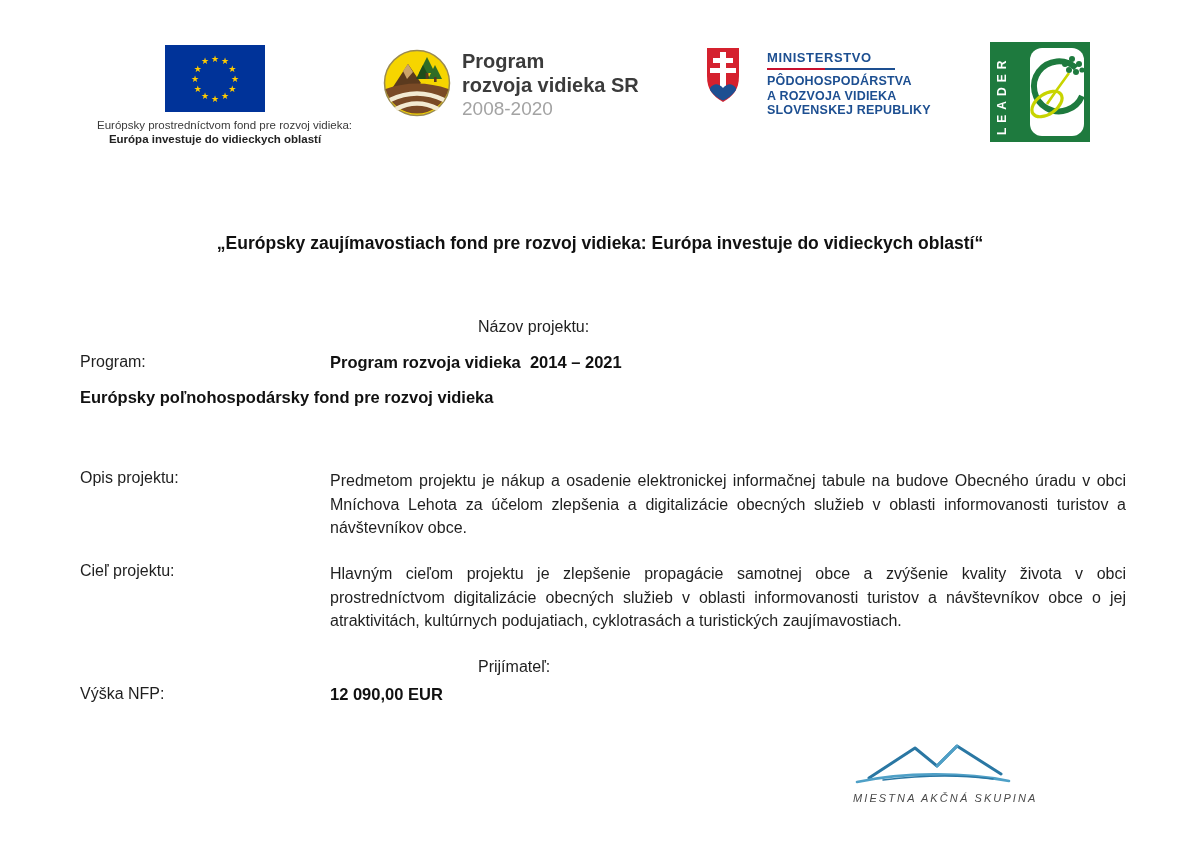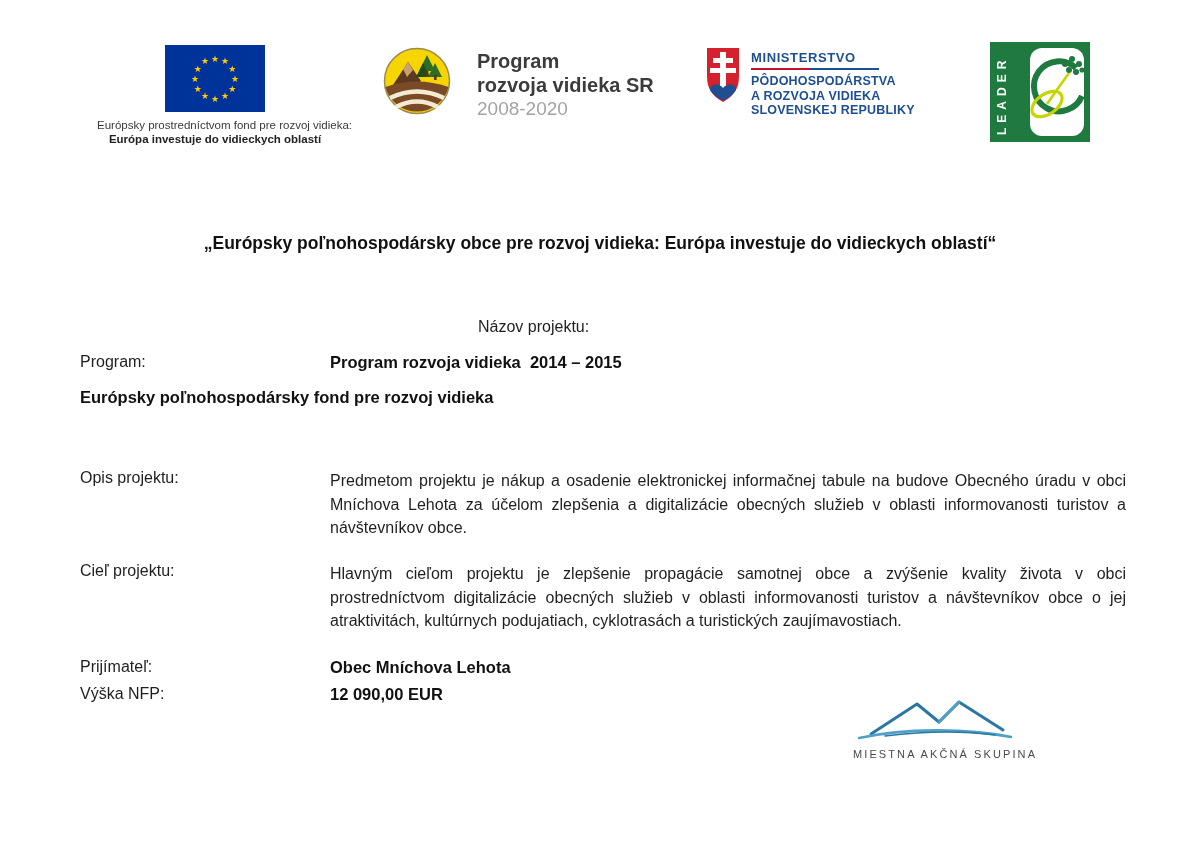--- a/index.html
+++ b/index.html
@@ -4,48 +4,48 @@
 <style>
   html,body{margin:0;padding:0;background:#ffffff;}
   body{width:1200px;height:848px;position:relative;font-family:"Liberation Sans",sans-serif;color:#1f1f1f;overflow:hidden;}
 
   
   .eu-block{position:absolute;left:97px;top:45px;width:236px;text-align:center;}
   .eu-flag-wrap{display:inline-block;}
   .eu-caption1{font-size:11.5px;color:#3a3a3a;margin-top:3px;white-space:nowrap;}
   .eu-caption2{font-size:11.5px;font-weight:700;color:#222;margin-top:2px;white-space:nowrap;}
 
-  .prv-block{position:absolute;left:383px;top:44px;display:flex;align-items:center;gap:26px;}
+  .prv-block{position:absolute;left:383px;top:44px;display:flex;align-items:flex-end;gap:11px;}
   .prv-text{padding-top:5px;line-height:24px;}
   .prv-line{font-size:20px;font-weight:700;color:#3b3b3b;}
   .prv-years{font-size:19px;font-weight:400;color:#a3a3a3;}
 
   .min-block{position:absolute;left:705px;top:46px;display:flex;align-items:flex-start;gap:10px;}
-  .min-text{padding-top:4px;}
+  .min-text{padding-top:4px;margin-left:16px;}
   .min-line1{font-size:13px;font-weight:700;color:#1d4f91;letter-spacing:0.6px;}
   .min-divider{height:2px;width:128px;margin:3px 0 4px 0;display:flex;}
   .min-divider .seg-r{background:#c8102e;width:45%;height:100%;}
   .min-divider .seg-b{background:#1d4f91;width:55%;height:100%;}
   .min-line{font-size:12.5px;font-weight:700;color:#1d4f91;line-height:14.5px;letter-spacing:0.2px;}
 
   .leader-block{position:absolute;left:990px;top:42px;}
 
   
   .heading{position:absolute;left:0;top:233px;width:100%;text-align:center;font-size:17.5px;font-weight:700;color:#111;}
 
   
   .fields{position:absolute;left:80px;top:318px;width:1046px;}
   .row{position:absolute;left:0;display:flex;width:1046px;justify-content:center;}
   .lbl{width:250px;flex-shrink:0;font-size:16px;color:#1f1f1f;}
   .val{flex:1;}
   .v-bold{font-size:16.5px;font-weight:700;color:#111;white-space:pre-wrap;}
   .v-para{font-size:16px;color:#1f1f1f;text-align:justify;line-height:23.5px;}
 
   
-  .inovec-block{position:absolute;left:853px;top:696px;width:164px;text-align:center;}
+  .inovec-block{position:absolute;left:853px;top:740px;width:164px;text-align:left;font-style:italic;}
   .inovec-sub{font-size:11px;letter-spacing:2.1px;color:#4a4a4a;margin-top:2px;white-space:nowrap;}
   .inovec-title{font-size:35px;letter-spacing:2.5px;color:#2e3236;margin-top:-2px;font-weight:400;}
 </style>
 </head>
 <body>
 
 <div class="eu-block">
   <div class="eu-flag-wrap">
     <svg width="100" height="67" viewBox="0 0 100 67" aria-hidden="true">
       <rect x="0" y="0" width="100" height="67" fill="#003399"></rect>
@@ -129,44 +129,43 @@
       <circle cx="89" cy="22" r="3"></circle>
         <circle cx="79" cy="28" r="3"></circle>
       <circle cx="86" cy="30" r="3"></circle>
         <circle cx="92" cy="28" r="2.6"></circle>
       <circle cx="84" cy="24" r="2.4"></circle>
     </g>
     <text transform="translate(16 93) rotate(-90)" fill="#ffffff" font-size="12" letter-spacing="5" font-family="'Liberation Sans',sans-serif" font-weight="700">LEADER</text>
   </svg>
 </div>
 
-<div class="heading">„Európsky poľnohospodársky obce pre rozvoj vidieka: Európa investuje do vidieckych oblastí“</div>
+<div class="heading">„Európsky zaujímavostiach fond pre rozvoj vidieka: Európa investuje do vidieckych oblastí“</div>
 
 <div class="fields">
   <div class="row" style="top:0px">
     <div class="lbl">Názov projektu:</div>
   </div>
   <div class="row" style="top:35px">
     <div class="lbl">Program:</div>
-    <div class="val v-bold">Program rozvoja vidieka  2014 – 2015</div>
+    <div class="val v-bold">Program rozvoja vidieka  2014 – 2021</div>
   </div>
   <div class="row" style="top:70px">
     <div class="val v-bold">Európsky poľnohospodársky fond pre rozvoj vidieka</div>
   </div>
   <div class="row" style="top:151px">
     <div class="lbl">Opis projektu:</div>
     <div class="val v-para">Predmetom projektu je nákup a osadenie elektronickej informačnej tabule na budove Obecného úradu v obci Mníchova Lehota za účelom zlepšenia a digitalizácie obecných služieb v oblasti informovanosti turistov a návštevníkov obce.</div>
   </div>
   <div class="row" style="top:244px">
     <div class="lbl">Cieľ projektu:</div>
     <div class="val v-para">Hlavným cieľom projektu je zlepšenie propagácie samotnej obce a zvýšenie kvality života v obci prostredníctvom digitalizácie obecných služieb v oblasti informovanosti turistov a návštevníkov obce o jej atraktivitách, kultúrnych podujatiach, cyklotrasách a turistických zaujímavostiach.</div>
   </div>
   <div class="row" style="top:340px">
     <div class="lbl">Prijímateľ:</div>
-    <div class="val v-bold">Obec Mníchova Lehota</div>
   </div>
   <div class="row" style="top:367px">
     <div class="lbl">Výška NFP:</div>
     <div class="val v-bold">12 090,00 EUR</div>
   </div>
 </div>
 
 <div class="inovec-block">
   <span>
     <svg width="160" height="46" viewBox="0 0 160 46" aria-hidden="true">

